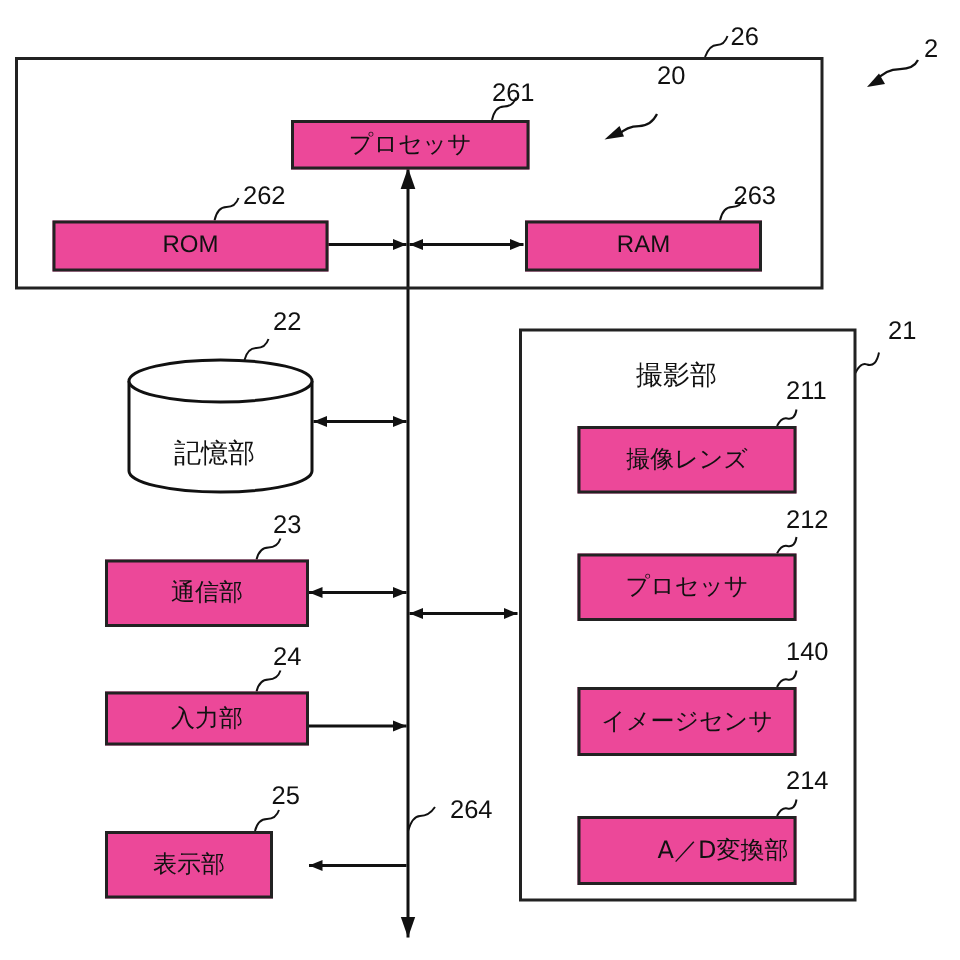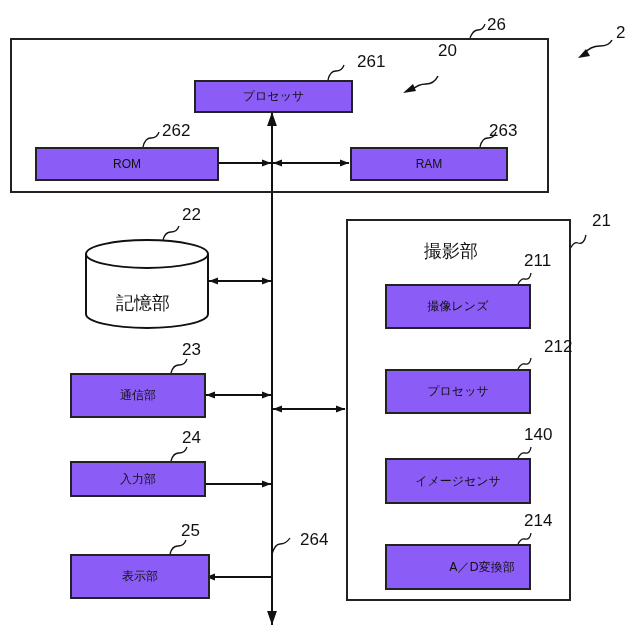--- a/index.html
+++ b/index.html
@@ -1,20 +1,20 @@
 <!DOCTYPE html>
 <html><head>
   <meta charset="utf-8">
   <style>
     html, body { margin: 0; padding: 0; background: #ffffff; }
     body { width: 640px; height: 640px; position: relative; overflow: hidden;
            font-family: "DejaVu Sans", "Liberation Sans", sans-serif; color: #111; }
     svg { position: absolute; left: 0; top: 0; }
-    .box { position: absolute; border: 2px solid #222; box-sizing: border-box; background: #8b5cf6;
-           display: flex; align-items: center; justify-content: center; font-size: 12px; }
+    .box { position: absolute; border: 2px solid #222; box-sizing: border-box; background: #ec4899;
+           display: flex; align-items: center; justify-content: center; font-size: 16px; }
     .frame { position: absolute; border: 2px solid #222; box-sizing: border-box; }
     .ref { position: absolute; font-family: "Liberation Sans", sans-serif; font-size: 17px; line-height: 1; }
     .lbl { position: absolute; font-size: 17px; line-height: 1; }
     .cyl-label { position: absolute; font-size: 18px; line-height: 1; }
   </style>
 </head>
 <body>
 
 <svg width="640" height="640">
   <defs>
@@ -70,21 +70,21 @@
 </svg>
 
 <div class="frame" style="left:10px;top:38px;width:539px;height:155px;"></div>
 <div class="ref" style="left:487px;top:16px;">26</div>
 <div class="ref" style="left:438px;top:42px;">20</div>
 <div class="ref" style="left:616px;top:24px;">2</div>
 
 <div class="box" style="left:194px;top:80px;width:159px;height:33px;">
   <span>プロセッサ</span>
 </div>
-<div class="ref" style="left:357px;top:53px;">261</div>
+<div class="ref" style="left:328px;top:53px;">261</div>
 
 <div class="box" style="left:35px;top:147px;width:184px;height:34px;">
   <span style="font-family:'Liberation Sans',sans-serif;">ROM</span>
 </div>
 <div class="ref" style="left:162px;top:122px;">262</div>
 
 <div class="box" style="left:350px;top:147px;width:158px;height:34px;">
   <span style="font-family:'Liberation Sans',sans-serif;">RAM</span>
 </div>
 <div class="ref" style="left:489px;top:122px;">263</div>
@@ -95,40 +95,40 @@
 <div class="box" style="left:70px;top:373px;width:136px;height:45px;">
   <span>通信部</span>
 </div>
 <div class="ref" style="left:182px;top:341px;">23</div>
 
 <div class="box" style="left:70px;top:461px;width:136px;height:36px;">
   <span>入力部</span>
 </div>
 <div class="ref" style="left:182px;top:429px;">24</div>
 
-<div class="box" style="left:70px;top:554px;width:140px;height:45px;align-items:center;">
+<div class="box" style="left:70px;top:554px;width:112px;height:45px;align-items:center;">
   <span>表示部</span>
 </div>
 <div class="ref" style="left:181px;top:522px;">25</div>
 
 <div class="ref" style="left:300px;top:531px;">264</div>
 
 <div class="frame" style="left:346px;top:219px;width:225px;height:382px;"></div>
 <div class="lbl" style="left:424px;top:242px;font-size:18px;">撮影部</div>
 <div class="ref" style="left:592px;top:212px;">21</div>
 
 <div class="box" style="left:385px;top:284px;width:146px;height:45px;">
   <span>撮像レンズ</span>
 </div>
 <div class="ref" style="left:524px;top:252px;">211</div>
 
 <div class="box" style="left:385px;top:369px;width:146px;height:45px;">
   <span>プロセッサ</span>
 </div>
-<div class="ref" style="left:544px;top:338px;">212</div>
+<div class="ref" style="left:524px;top:338px;">212</div>
 
 <div class="box" style="left:385px;top:458px;width:146px;height:46px;">
   <span>イメージセンサ</span>
 </div>
 <div class="ref" style="left:524px;top:426px;">140</div>
 
 <div class="box" style="left:385px;top:544px;width:146px;height:46px;padding-left:48px;">
   <span>A／D変換部</span>
 </div>
 <div class="ref" style="left:524px;top:512px;">214</div>

